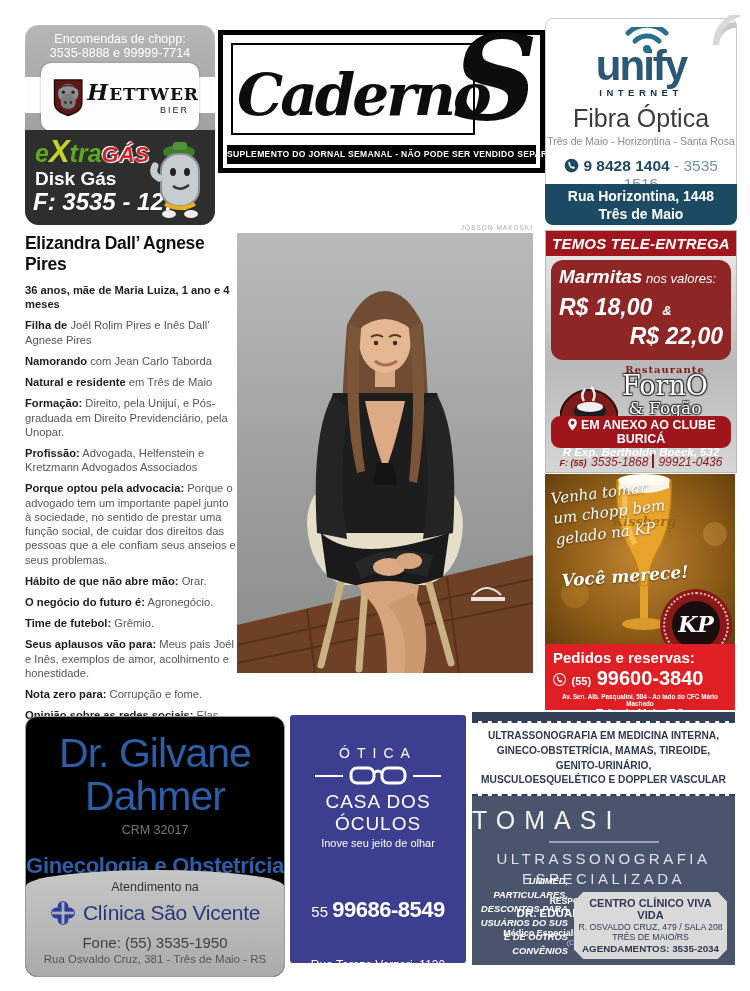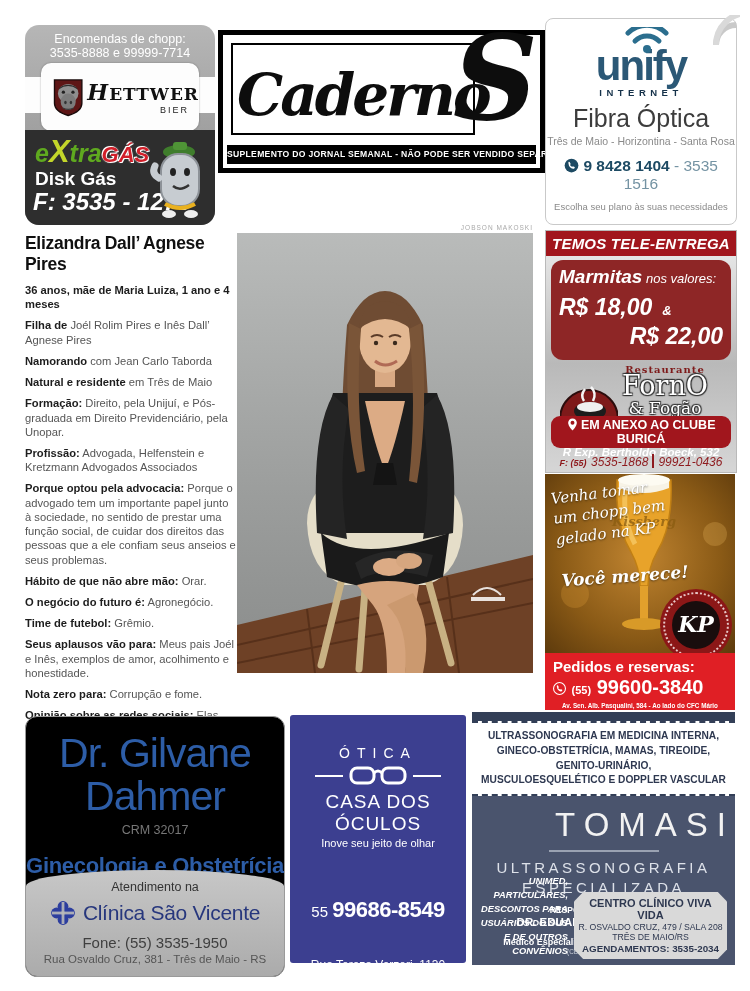--- a/index.html
+++ b/index.html
@@ -79,21 +79,21 @@
   .forno .tel .sm{font-size:9px;font-weight:bold;}
   .forno .tel .bg{font-size:12px;font-weight:normal;}
   .forno .tel .dv{display:inline-block;width:2px;height:14px;background:#8e1a1e;margin:0 4px;vertical-align:-2px;}
 
   
   .kp{left:545px;top:474px;width:190px;height:236px;overflow:hidden;background:radial-gradient(circle at 50% 35%,#c08430 0%,#8a5a16 45%,#5d3a0c 75%,#3f2706 100%);}
   .kp .script{position:absolute;left:8px;top:8px;color:#fff;font-family:"DejaVu Serif",serif;font-style:italic;font-size:15px;line-height:1.35;transform:rotate(-7deg);text-shadow:0 1px 2px rgba(0,0,0,.5);}
   .kp .merece{position:absolute;left:0;right:30px;top:92px;text-align:center;color:#fff;font-family:"DejaVu Serif",serif;font-style:italic;font-weight:bold;font-size:17px;transform:rotate(-4deg);text-shadow:0 1px 2px rgba(0,0,0,.5);}
   .kp .logo{position:absolute;right:6px;top:118px;width:62px;height:62px;border-radius:50%;background:#8c1717;border:2px dotted #e8c8c8;box-shadow:0 0 0 3px #8c1717;}
   .kp .logo .in{position:absolute;left:7px;top:7px;width:48px;height:48px;border-radius:50%;background:#190d0d;color:#fff;font-family:"DejaVu Serif",serif;font-style:italic;font-weight:bold;font-size:22px;text-align:center;line-height:46px;}
-  .kp .red{position:absolute;left:0;right:0;bottom:0;height:57px;background:#e01f25;color:#fff;text-align:left;padding:5px 8px;box-sizing:border-box;}
+  .kp .red{position:absolute;left:0;right:0;bottom:0;height:66px;background:#e01f25;color:#fff;text-align:left;padding:5px 8px;box-sizing:border-box;}
   .kp .red .t1{font-weight:bold;font-size:15px;}
   .kp .red .t2{font-size:20px;font-weight:bold;margin-top:1px;white-space:nowrap;}
   .kp .red .t2 .pp{font-size:11px;font-weight:bold;}
   .kp .red .t3{font-size:6.3px;font-weight:bold;text-align:center;margin-top:3px;}
   .kp .red .t4{font-size:11px;font-weight:bold;text-align:center;}
 
   
   .gilvane{left:25px;top:716px;width:258px;height:259px;background:#000000;border:1.5px solid #9a9a9a;border-radius:12px;overflow:hidden;text-align:center;}
   .gilvane .nm{font-size:41px;color:#2d5da7;line-height:1;margin-top:16px;letter-spacing:-1px;}
   .gilvane .crm{font-size:12.5px;color:#777;margin-top:6px;}
@@ -114,21 +114,21 @@
   .otica .t3{font-size:11px;margin-top:2px;}
   .otica .ph{margin-top:48px;white-space:nowrap;}
   .otica .ph .pp{font-size:15px;}
   .otica .ph .pn{font-size:22px;font-weight:bold;letter-spacing:-.5px;}
   .otica .ad{font-size:12px;line-height:1.35;margin-top:34px;}
 
   
   .tomasi{left:472px;top:712px;width:263px;height:253px;background:#4a546d;overflow:hidden;}
   .tomasi .cap{height:9px;background:#333f57;}
   .tomasi .white{background:#fff;border-top:2px dashed #333f57;border-bottom:2px dashed #333f57;padding:6px 4px;color:#2e3850;font-weight:bold;font-size:10.2px;line-height:1.45;text-align:center;}
-  .tomasi .brand{text-align:right;color:#f2f2f2;font-size:33px;letter-spacing:9px;margin-top:10px;}
+  .tomasi .brand{text-align:left;color:#f2f2f2;font-size:25px;letter-spacing:9px;margin-top:10px;}
   .tomasi .dv{width:110px;height:2px;background:#9aa2b2;margin:6px auto;}
   .tomasi .sub{text-align:center;color:#dde1e9;font-size:15px;letter-spacing:3.5px;line-height:1.3;}
   .tomasi .r1{text-align:center;color:#fff;font-weight:bold;font-size:8.5px;margin-top:8px;}
   .tomasi .r2{text-align:center;color:#fff;font-weight:bold;font-size:11.5px;margin-top:1px;}
   .tomasi .r3{text-align:center;color:#cfd4dd;font-size:6.3px;margin-top:1px;}
   .tomasi .r4{text-align:center;color:#fff;font-weight:bold;font-size:9px;margin-top:1px;}
   .tomasi .r5{text-align:center;color:#cfd4dd;font-size:6.3px;margin-top:1px;}
   .tomasi .bot{position:absolute;left:0;right:0;bottom:6px;display:flex;align-items:flex-end;}
   .tomasi .conv{width:96px;color:#fff;font-weight:bold;font-style:italic;font-size:9.3px;line-height:1.5;text-align:right;padding-right:6px;}
   .tomasi .cc{flex:1;background:#d9d9d9;color:#2e3850;margin-right:8px;padding:5px 4px;clip-path:polygon(6% 0,94% 0,100% 14%,100% 86%,94% 100%,6% 100%,0 86%,0 14%);text-align:center;}
@@ -206,20 +206,24 @@
     <div class="fibra">Fibra Óptica</div>
     <div class="cities">Três de Maio - Horizontina - Santa Rosa</div>
     <div class="phone">
       <svg width="15" height="15" viewBox="0 0 24 24" style="vertical-align:-2px;">
           <circle cx="12" cy="12" r="11" fill="#1d4a63"></circle>
           <path d="M8 6 Q7 6 7 8 Q7 13 11 16 Q14 18 16 17 Q18 16 17 14.5 L15 13.5 Q14 13 13.5 14 Q12 14 10.5 12.5 Q9.5 11.5 10 10.5 Q11 10 10.5 9 L9.5 7 Q9 6 8 6Z" fill="#fff"></path>
         </svg>
       <span class="b">9 8428 1404</span><span class="l"> - </span><span class="l">3535 1516</span>
     </div>
     <div class="tag">Escolha seu plano às suas necessidades</div>
+    <div class="bar">
+      <div>Rua Horizontina, 1448</div>
+      <div>Três de Maio</div>
+    </div>
   </div>
 
   <div class="abs article">
     <h1>Elizandra Dall’ Agnese Pires</h1>
     <p><b>36 anos, mãe de Maria Luiza, 1 ano e 4 meses</b><span></span></p>
     <p><b>Filha de</b><span> Joél Rolim Pires e Inês Dall’ Agnese Pires</span></p>
     <p><b>Namorando</b><span> com Jean Carlo Taborda</span></p>
     <p><b>Natural e residente</b><span> em Três de Maio</span></p>
     <p><b>Formação:</b><span> Direito, pela Unijuí, e Pós-graduada em Direito Previdenciário, pela Unopar.</span></p>
     <p><b>Profissão:</b><span> Advogada, Helfenstein e Kretzmann Advogados Associados</span></p>

